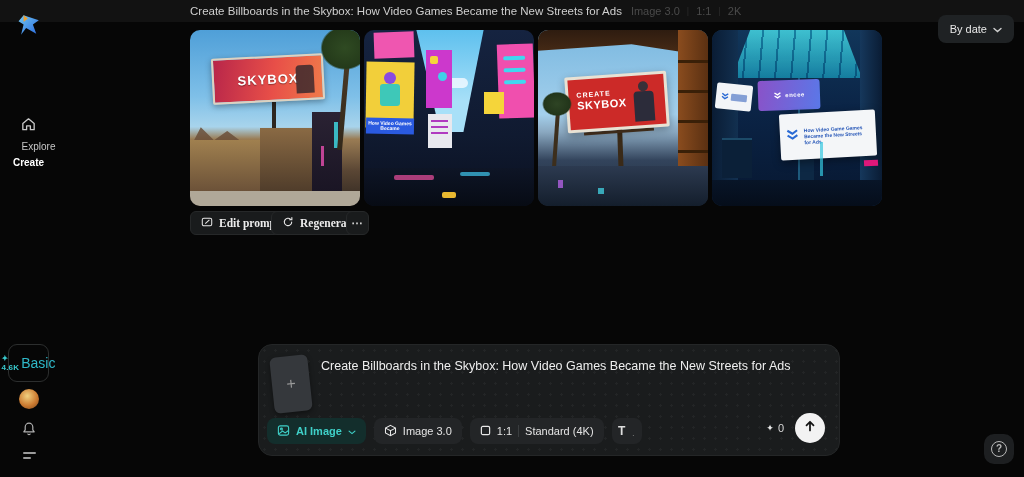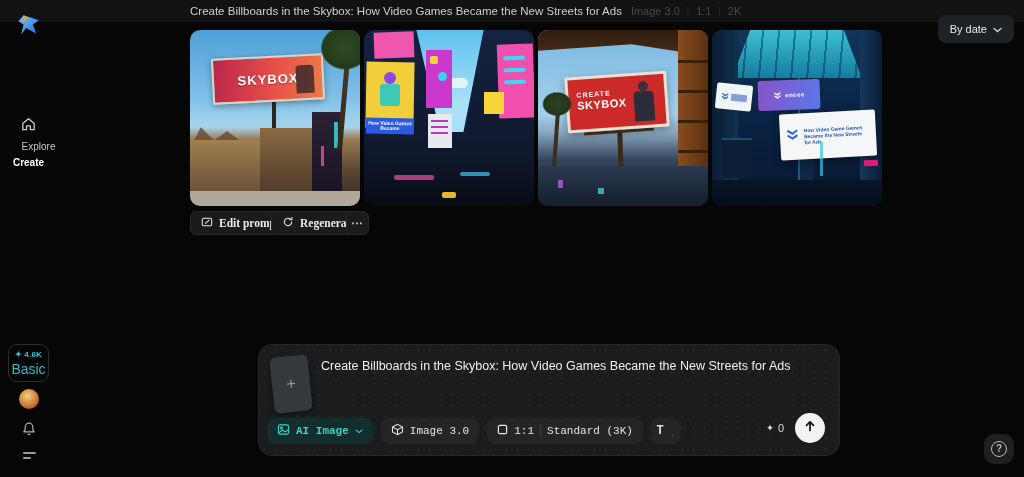--- a/index.html
+++ b/index.html
@@ -18,21 +18,21 @@
   
   .logo { position:absolute; left:16px; top:11px; width:27px; height:27px; }
   .nav-item { position:absolute; left:0; width:57px; text-align:center; cursor:pointer; }
   .nav-item .nicon { display:block; margin:0 auto 3px; width:17px; height:17px; }
   .nav-explore { top:116px; }
   .nav-explore .nlabel { font-size:10px; color:#c6c6c6;padding-left:20px; }
   .nav-create { top:152px; }
   .nav-create .diamond { width:13px; height:13px; margin:2px auto 5px; background:#fff; transform:rotate(45deg); border-radius:2px; }
   .nav-create .nlabel { font-size:10px; color:#fff; font-weight:bold; }
 
-  .credits-badge { position:absolute; left:8px; top:344px; width:41px; height:38px; border:1px solid #2c2e2e; border-radius:9px; display:flex; flex-direction:column; align-items:center; justify-content:center; gap:2px; cursor:pointer; }
+  .credits-badge { position:absolute; left:8px; top:344px; width:41px; height:38px; border:1px solid #2c2e2e; border-radius:9px; display:flex; flex-direction:row; align-items:center; justify-content:center; gap:2px; cursor:pointer; }
   .credits-amount { font-size:8px; color:#38c8cc; font-weight:bold; letter-spacing:.2px; }
   .credits-plan { font-size:14px; color:#2fb8c8; }
   .avatar { position:absolute; left:19px; top:389px; width:20px; height:20px; border-radius:50%; background:radial-gradient(circle at 42% 35%, #f0d080, #cc7c32 55%, #7a4418); cursor:pointer; }
   .bell-btn { position:absolute; left:21px; top:421px; width:16px; height:16px; cursor:pointer; }
   .lines-btn { position:absolute; left:23px; top:452px; width:14px; height:8px; cursor:pointer; }
   .lines-btn .l1 { width:13px; height:2px; background:#9a9a9a; border-radius:1px; }
   .lines-btn .l2 { width:8px; height:2px; background:#9a9a9a; border-radius:1px; margin-top:3px; }
 
   
   .thumb { position:absolute; top:30px; width:170px; height:176px; border-radius:10px; overflow:hidden; cursor:pointer; }
@@ -118,21 +118,21 @@
   .action-btn { position:absolute; top:211px; height:24px; background:#191b1c; border:1px solid #262829; border-radius:6px; display:flex; align-items:center; gap:6px; padding:0 10px; color:#ececec; font-family:"Liberation Serif", serif; font-size:11.5px; font-weight:600; cursor:pointer; }
   .btn-edit { left:190px; }
   .btn-regen { left:271px; }
   .btn-more { left:346px; width:23px; justify-content:center; padding:0; font-family:"Liberation Sans", sans-serif; letter-spacing:1px; color:#cfcfcf; }
 
   
   .composer { position:absolute; left:258px; top:344px; width:582px; height:112px; background:#1a1c1d; border:1px solid #242627; border-radius:14px; background-image:radial-gradient(circle,#232526 1px,transparent 1.2px); background-size:11px 11px; }
   .add-card { position:absolute; left:13px; top:11px; width:38px; height:56px; background:#35383c; border-radius:6px; transform:rotate(-6deg); display:flex; align-items:center; justify-content:center; color:#9a9a9a; font-size:16px; cursor:pointer; box-shadow:0 2px 5px rgba(0,0,0,.4); }
   .prompt-text { position:absolute; left:62px; top:13px; right:16px; font-size:12.5px; color:#efefef; line-height:1.35; cursor:text; }
   .chip-row { position:absolute; left:8px; bottom:11px; display:flex; gap:8px; align-items:center; }
-  .chip { height:26px; border-radius:8px; background:#232527; display:flex; align-items:center; gap:6px; padding:0 10px; color:#e4e4e4; font-size:11px; cursor:pointer; white-space:nowrap;font-family:Liberation Mono, monospace; }
+  .chip { height:26px; border-radius:8px; background:#232527; display:flex; align-items:center; gap:6px; padding:0 10px; color:#e4e4e4; font-size:11px; cursor:pointer; white-space:nowrap; }
   .chip-ai { background:#132e2c; color:#3fd0c8; font-weight:bold; }
   .chip-divider { width:1px; height:12px; background:#3a3d3f; }
   .chip-ttool { width:30px; justify-content:center; padding:0; font-weight:bold; font-size:12px; color:#dedede; }
   .ttool-mark { font-size:6px; color:#9a9a9a; margin-left:1px; margin-top:6px; letter-spacing:1px; }
   .submit-cluster { position:absolute; right:14px; bottom:12px; display:flex; align-items:center; gap:11px; }
   .cost { display:flex; align-items:center; gap:4px; color:#d8d8d8; font-size:11px; }
   .cost-sparkle { font-size:9px; color:#e8e8e8; }
   .submit-btn { width:30px; height:30px; border-radius:50%; background:#f2f2f2; display:flex; align-items:center; justify-content:center; cursor:pointer; }
 
   .help-btn { position:absolute; right:10px; bottom:13px; width:30px; height:30px; background:#1d1f21; border-radius:10px; display:flex; align-items:center; justify-content:center; cursor:pointer; }
@@ -378,21 +378,21 @@
       </div>
 
       <div class="chip">
         <span>
           <svg width="11" height="11" viewBox="0 0 12 12" fill="none" stroke="#e8e8e8" stroke-width="1.3">
               <rect x="1.5" y="1.5" width="9" height="9" rx="1.6"></rect>
             </svg>
         </span>
         <span>1:1</span>
         <span class="chip-divider"></span>
-        <span>Standard (3K)</span>
+        <span>Standard (4K)</span>
       </div>
 
       <div class="chip chip-ttool">
         <span>T</span>
         <span class="ttool-mark">.</span>
       </div>
     </div>
 
     <div class="submit-cluster">
       <div class="cost">

